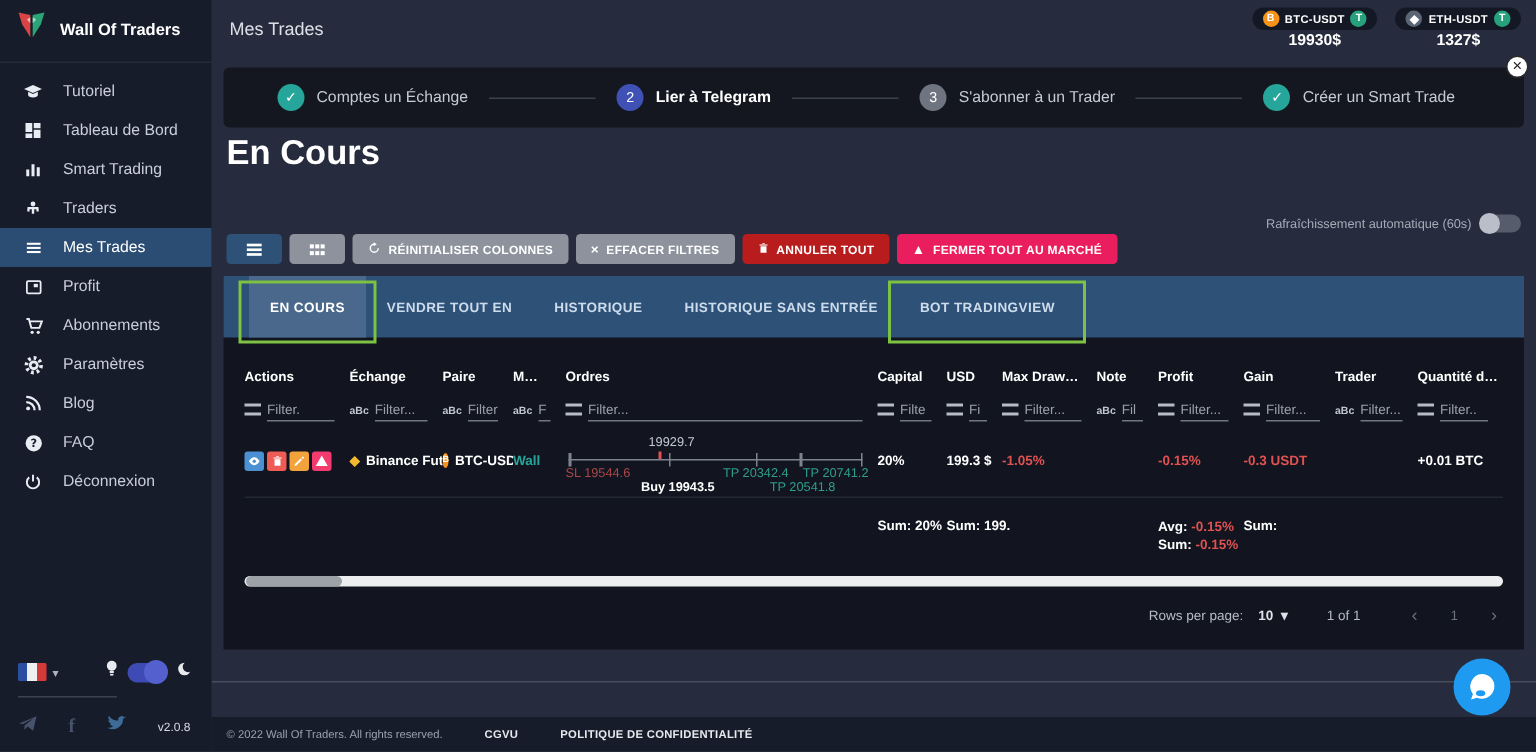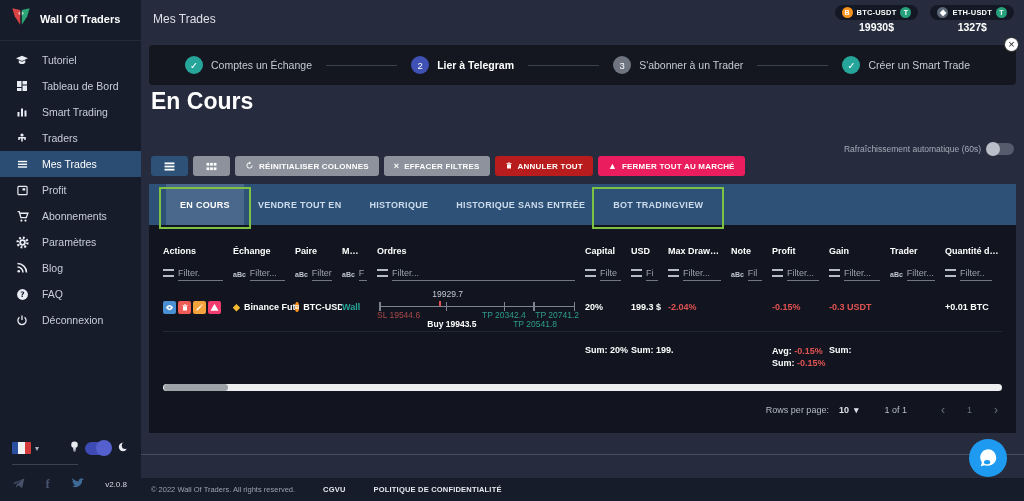--- a/index.html
+++ b/index.html
@@ -534,21 +534,21 @@
             <span class="lred"></span>
             <span class="llab l-cur">19929.7</span>
             <span class="llab l-sl">SL 19544.6</span>
             <span class="llab l-tp1">TP 20342.4</span>
             <span class="llab l-tp3">TP 20741.2</span>
             <span class="llab l-buy">Buy 19943.5</span>
             <span class="llab l-tp2">TP 20541.8</span>
           </div>
           <div class="c-cap num">20%</div>
           <div class="c-usd num">199.3 $</div>
-          <div class="c-mdd num neg">-2.04%</div>
+          <div class="c-mdd num neg">-1.05%</div>
           <div class="c-note num"></div>
           <div class="c-prof num neg">-0.15%</div>
           <div class="c-gain num neg">-0.3 USDT</div>
           <div class="c-trad num"></div>
           <div class="c-qty num">+0.01 BTC</div>
         </div>
 
         <div class="cols sumrow">
           <div class="c-act"></div>
             <div class="c-exch"></div>

